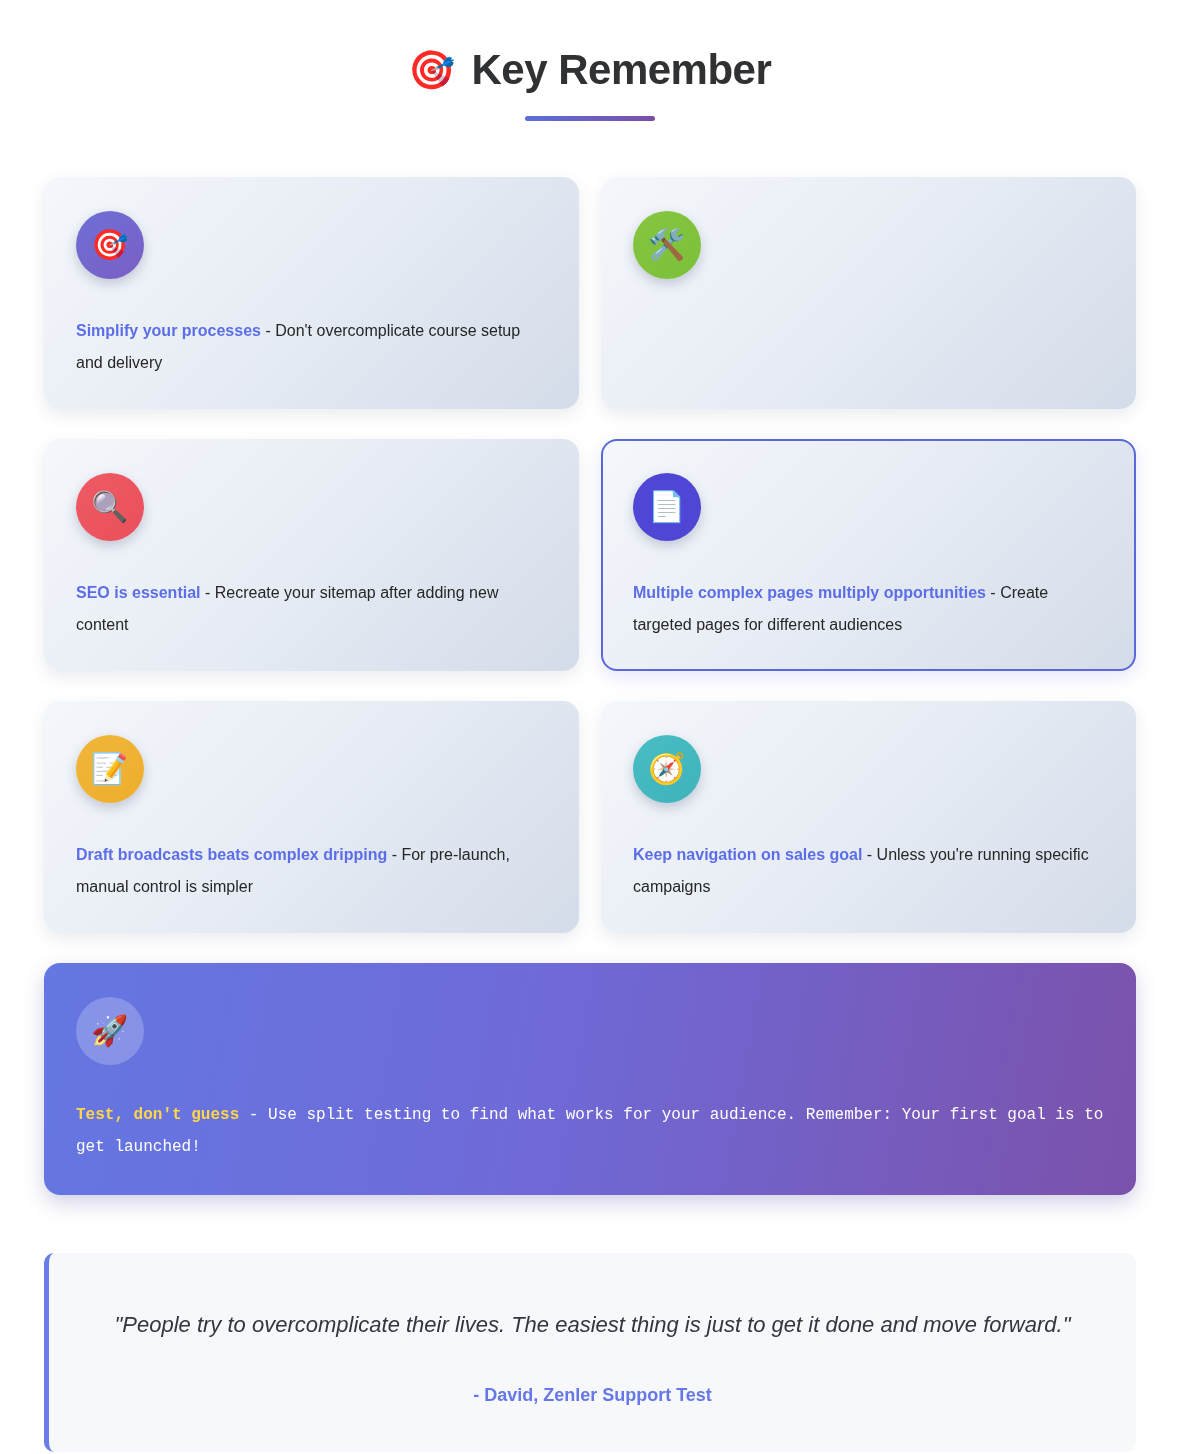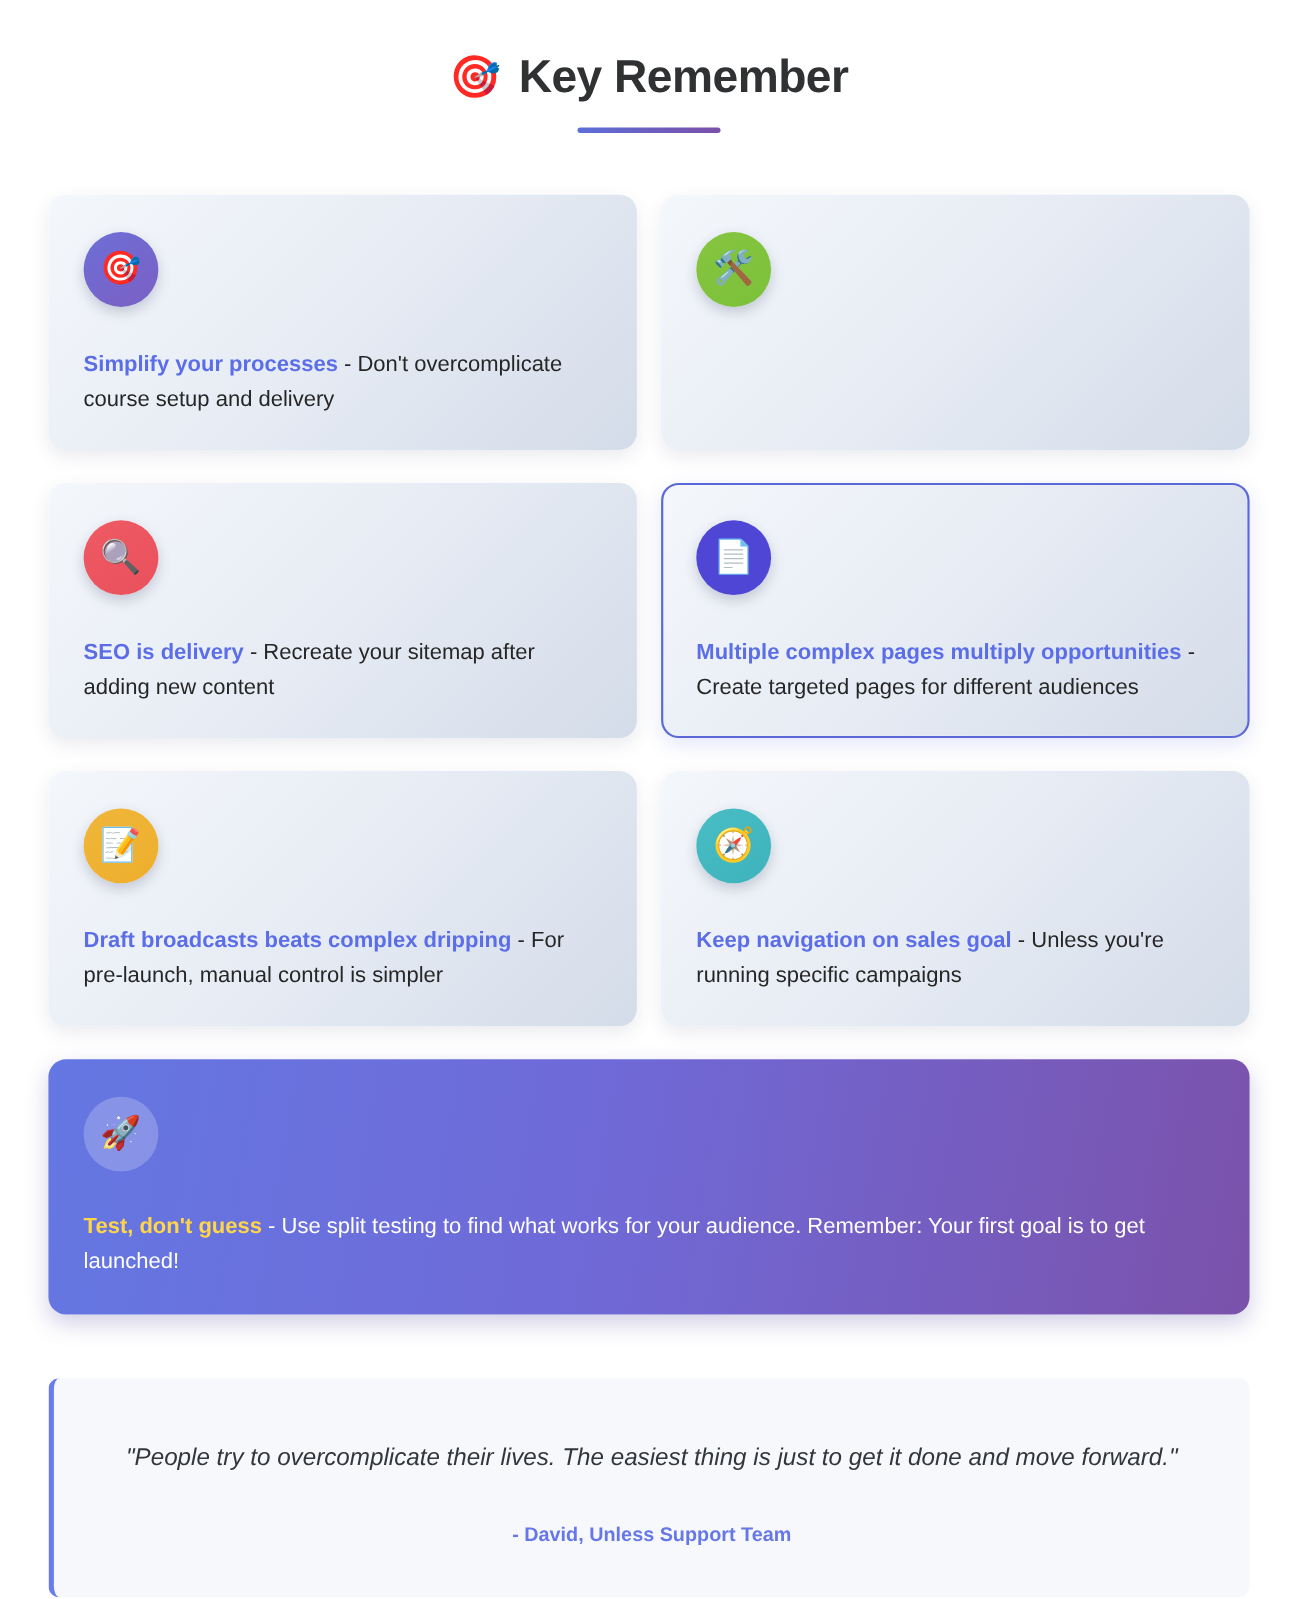--- a/index.html
+++ b/index.html
@@ -90,40 +90,40 @@
   }
   .badge-indigo  { background: linear-gradient(145deg, #6d6fd6 0%, #7b5fc4 100%); }
   .badge-green   { background: linear-gradient(145deg, #86c53f 0%, #7cc03a 100%); }
   .badge-red     { background: linear-gradient(145deg, #ef5a63 0%, #e9505c 100%); }
   .badge-violet  { background: #4f46d6; }
   .badge-amber   { background: linear-gradient(145deg, #f0b63a 0%, #eeae2c 100%); }
   .badge-teal    { background: linear-gradient(145deg, #49bdc4 0%, #3fb3bb 100%); }
   .badge-glass   { background: rgba(255,255,255,0.22); box-shadow: none; }
 
   .card-text {
-    font-size: 20px;
+    font-size: 16px;
     line-height: 32px;
     color: #262626;
   }
   .card-text .lead {
     font-weight: bold;
     color: #5b6ee8;
   }
 
   
   .featured {
     margin-top: 30px;
     box-sizing: border-box;
     border-radius: 16px;
     padding: 34px 32px 32px 32px;
     background: linear-gradient(100deg, #6477e2 0%, #6f6ad8 45%, #7b52ab 100%);
     box-shadow: 0 8px 20px rgba(80, 70, 160, 0.25);
     min-height: 218px;
   }
-  .featured .card-text { color: #ffffff; }
+  .featured .card-text { color: #ffffff; font-family: Liberation Mono, monospace; }
   .featured .card-text .lead { color: #ffd64a; }
   .featured .icon-badge { margin-bottom: 34px; }
 
   
   .quote-block {
     margin-top: 58px;
     margin-bottom: 48px;
     box-sizing: border-box;
     background: #f6f8fb;
     border-left: 5px solid #6a7bea;
@@ -167,21 +167,21 @@
       </div>
       <div class="card">
         <div class="icon-badge badge-green">
           <span>🛠️</span>
         </div>
       </div>
       <div class="card">
         <div class="icon-badge badge-red">
           <span>🔍</span>
         </div>
-        <div class="card-text"><span class="lead">SEO is delivery</span><span> - Recreate your sitemap after adding new content</span></div>
+        <div class="card-text"><span class="lead">SEO is essential</span><span> - Recreate your sitemap after adding new content</span></div>
       </div>
       <div class="card highlight">
         <div class="icon-badge badge-violet">
           <span>📄</span>
         </div>
         <div class="card-text"><span class="lead">Multiple complex pages multiply opportunities</span><span> - Create targeted pages for different audiences</span></div>
       </div>
       <div class="card">
         <div class="icon-badge badge-amber">
           <span>📝</span>
@@ -200,16 +200,16 @@
     <div class="icon-badge badge-glass">
       <span>🚀</span>
     </div>
     <div class="card-text">
       <span class="lead">Test, don't guess</span><span> - Use split testing to find what works for your audience. Remember: Your first goal is to get launched!</span>
     </div>
   </div>
 
   <div class="quote-block">
     <p class="quote-text">"People try to overcomplicate their lives. The easiest thing is just to get it done and move forward."</p>
-    <div class="quote-attribution">- David, Unless Support Team</div>
+    <div class="quote-attribution">- David, Zenler Support Test</div>
   </div>
 
 </div>
 
 </body></html>

